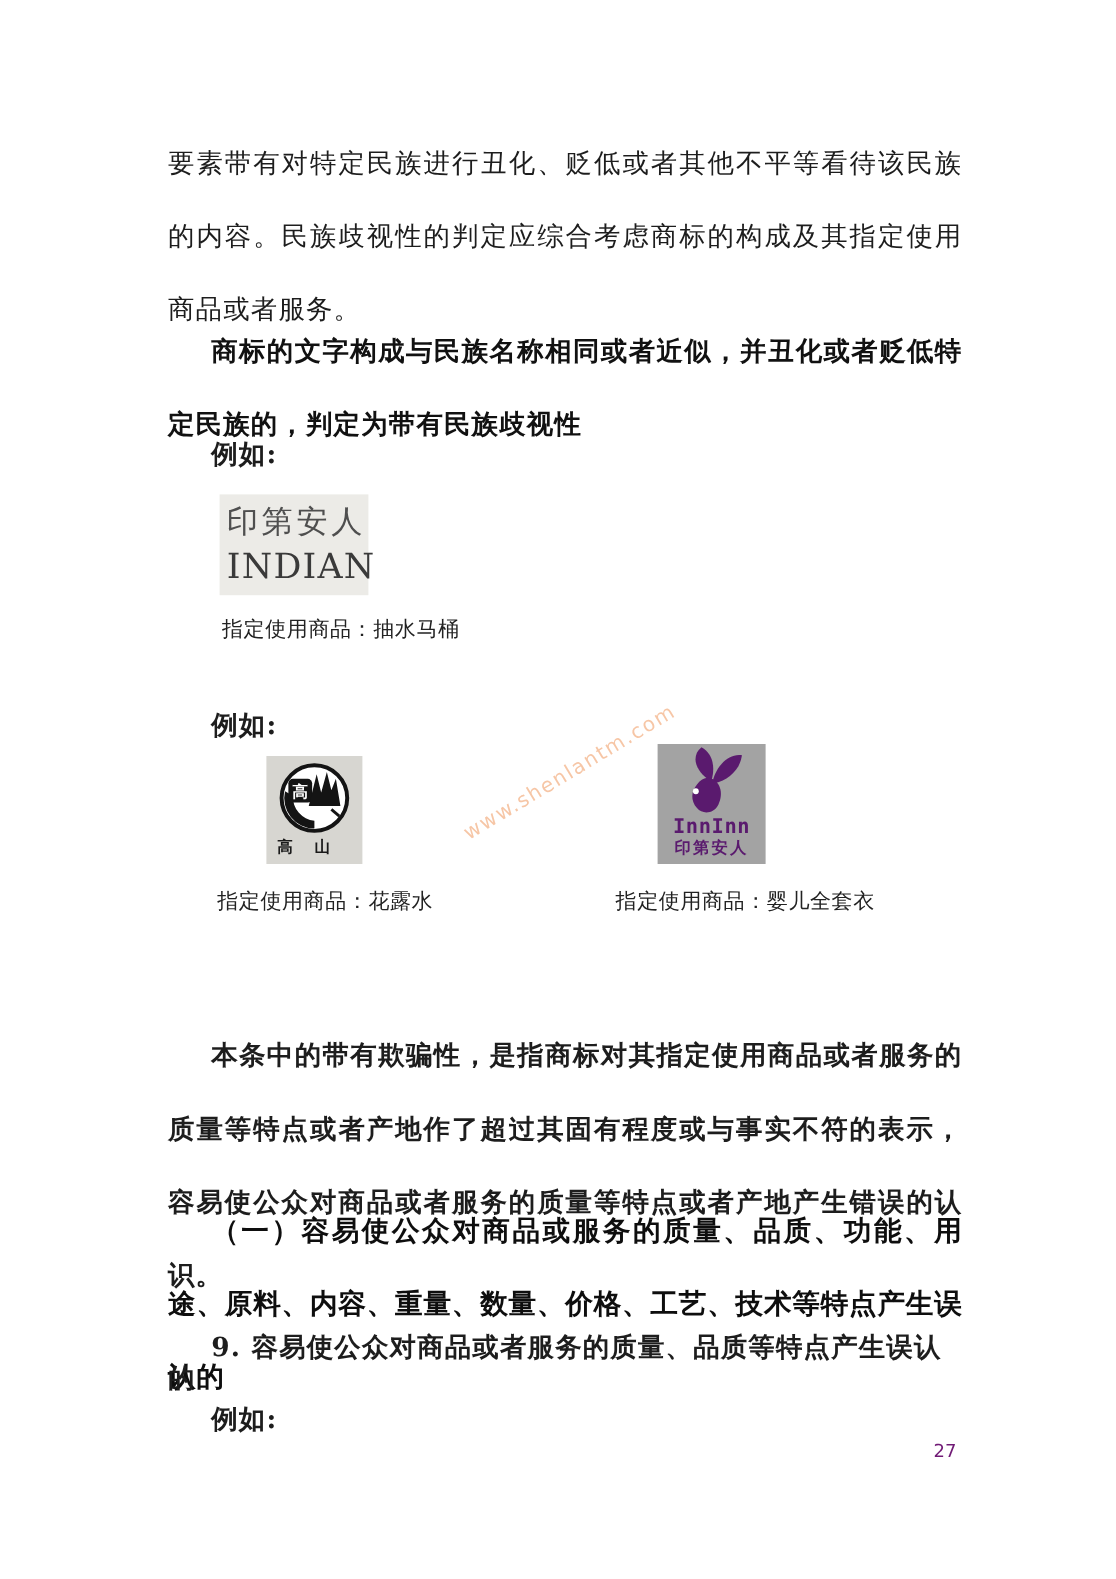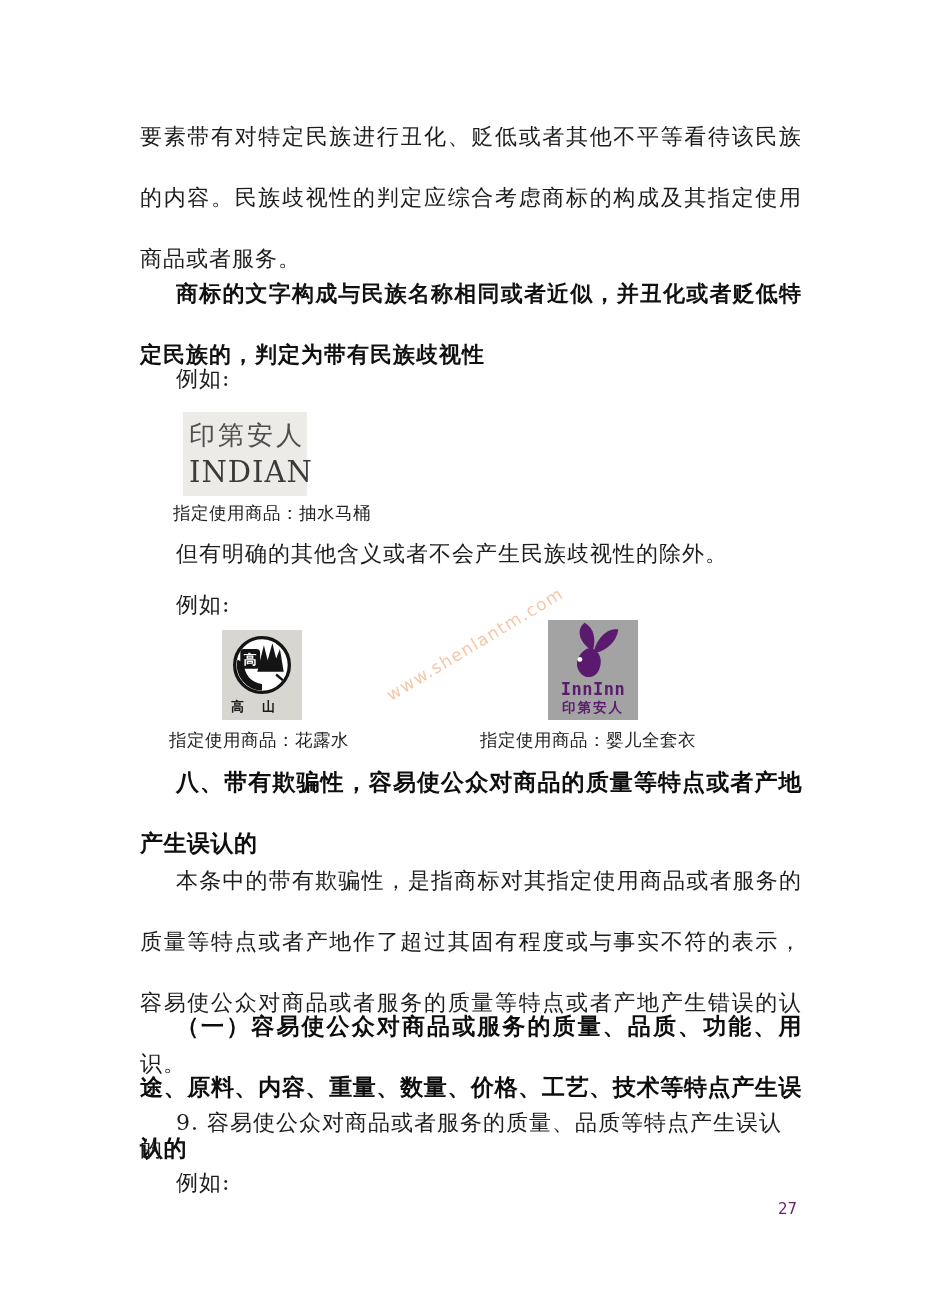--- a/index.html
+++ b/index.html
@@ -13,31 +13,31 @@
   }
   
   .block {
     position:absolute;
     left:140px; width:662px;
     font-size:22px; line-height:61px;
     text-align:justify; text-justify:inter-character;
     margin:0; white-space:normal;
     letter-spacing:1px;
   }
-  .indent { text-indent:36px; }
+  .indent { text-indent:36px;font-weight:bold; }
   .single {
     position:absolute; left:140px; width:662px;
     font-size:22px; line-height:26px; margin:0;
     letter-spacing:1px;
   }
   .h-serif { font-weight:bold; color:#111; }
   .h-sans  { font-family:"DejaVu Sans", sans-serif; font-weight:bold;
              font-size:23px; color:#0e0e0e; letter-spacing:0.5px; }
   .caption {
-    position:absolute; margin:0;
+    position:absolute; margin:12px;
     font-size:17.5px; line-height:22px; color:#222;
     letter-spacing:0.5px;
   }
   
   .tm-indian {
     position:absolute; left:183px; top:412px;
     width:124px; height:84px;
     background:#ecebe7;
     display:flex; flex-direction:column; justify-content:center;
     padding-left:6px; box-sizing:border-box;
@@ -96,21 +96,20 @@
   <p class="block indent h-serif" style="top:263px">商标的文字构成与民族名称相同或者近似，并丑化或者贬低特定民族的，判定为带有民族歧视性</p>
 
   <p class="single indent" style="top:366px">例如:</p>
 
   <div class="tm-indian">
     <div class="cn">印第安人</div>
     <div class="en">INDIAN</div>
   </div>
   <p class="caption" style="left:173px; top:502px">指定使用商品：抽水马桶</p>
 
-  <p class="single indent" style="top:541px">但有明确的其他含义或者不会产生民族歧视性的除外。</p>
 
   <p class="single indent" style="top:592px">例如:</p>
 
   <div class="tm-gaoshan">
     <svg width="66" height="66" viewBox="0 0 70 70">
       <circle cx="35" cy="34" r="29" fill="#ffffff" stroke="#141414" stroke-width="3.5"></circle>
       <path d="M35 61 A27 27 0 0 1 9 28 L16 32 A21 21 0 0 0 35 54 Z" fill="#141414"></path>
       <rect x="12" y="17" width="21" height="21" rx="4" fill="#141414"></rect>
       <text x="22.5" y="33" font-size="14" fill="#ffffff" text-anchor="middle" font-family="DejaVu Serif, serif" font-weight="bold">高</text>
       <path d="M30 41 L37 13 L41 29 L46 11 L50 27 L54 17 L58 41 Z" fill="#141414"></path>
@@ -124,23 +123,22 @@
       <path d="M28 32 C18 26 10 12 21 3 C32 9 33 22 30 32 Z" fill="#5a1a6e"></path>
       <path d="M31 33 C34 20 45 8 57 10 C55 24 44 32 33 35 Z" fill="#5a1a6e"></path>
       <path d="M27 30 C38 32 41 44 36 54 C32 62 22 63 17 57 C11 50 12 42 17 36 C20 32 23 30 27 30 Z" fill="#5a1a6e"></path>
       <circle cx="16" cy="42" r="2.6" fill="#ffffff"></circle>
     </svg>
     <div class="latin" style="color:#5a1a6e">InnInn</div>
     <div class="cn2" style="color:#5a1a6e">印第安人</div>
   </div>
 
   <p class="caption" style="left:169px; top:729px">指定使用商品：花露水</p>
-  <p class="caption" style="left:480px; top:729px">指定使用商品：婴儿全套衣</p>
+  <p class="caption" style="left:501px; top:729px">指定使用商品：婴儿全套衣</p>
 
-  <p class="block indent h-sans" style="top:752px">八、带有欺骗性，容易使公众对商品的质量等特点或者产地产生误认的</p>
 
   <p class="block indent h-sans" style="top:996px">（一）容易使公众对商品或服务的质量、品质、功能、用途、原料、内容、重量、数量、价格、工艺、技术等特点产生误认的</p>
 
   <p class="block indent" style="top:850px">本条中的带有欺骗性，是指商标对其指定使用商品或者服务的质量等特点或者产地作了超过其固有程度或与事实不符的表示，容易使公众对商品或者服务的质量等特点或者产地产生错误的认识。</p>
 
   <p class="single indent" style="top:1110px">9. 容易使公众对商品或者服务的质量、品质等特点产生误认的</p>
 
   <p class="single indent" style="top:1170px">例如:</p>
 
   <div class="pagenum">27</div>

